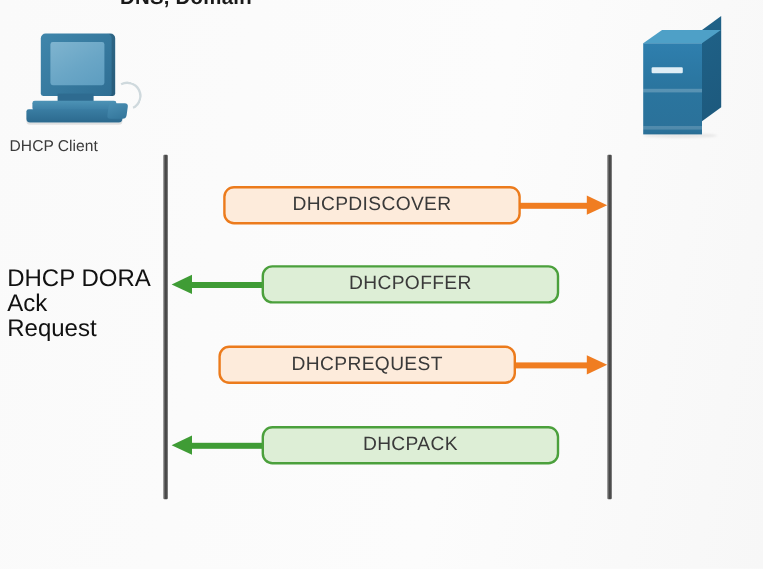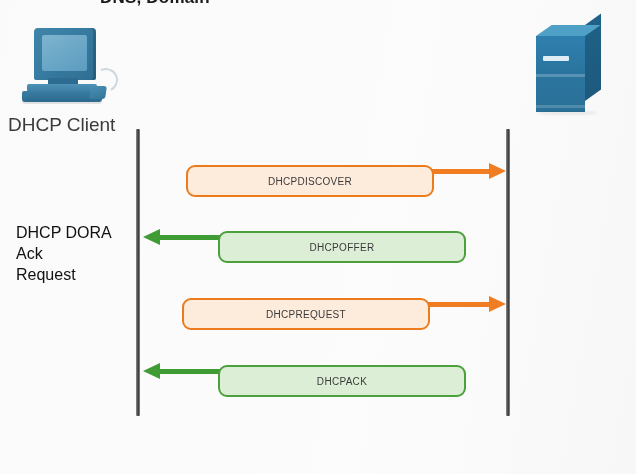--- a/index.html
+++ b/index.html
@@ -28,33 +28,33 @@
     font-size: 17px;
     font-weight: bold;
     color: #1a1a1a;
     letter-spacing: 0.2px;
     white-space: nowrap;
   }
 
   
   .endpoint-label {
     position: absolute;
-    font-size: 19px;
+    font-size: 13px;
     color: #3b3b3b;
     white-space: nowrap;
   }
   #client-label { left: 8px; top: 114px; }
   #server-label { left: 529px; top: 116px; }
 
   
   .note-block {
     position: absolute;
-    left: 16px;
+    left: 6px;
     top: 222px;
-    font-size: 16px;
+    font-size: 20px;
     line-height: 21px;
     color: #111;
     white-space: nowrap;
   }
   .note-block div { display: block; }
 
   
   .lifeline {
     position: absolute;
     top: 129px;
@@ -64,28 +64,28 @@
     border-radius: 1px;
   }
   #lifeline-client { left: 136px; }
   #lifeline-server { left: 506px; }
 
   
   .msg-row { position: absolute; height: 34px; }
 
   .msg-box {
     position: absolute;
-    top: 10px;
+    top: 0;
     height: 32px;
     box-sizing: border-box;
     border-radius: 9px;
     display: flex;
     align-items: center;
     justify-content: center;
-    font-size: 10px;
+    font-size: 16px;
     color: #3a3a3a;
     letter-spacing: 0.3px;
   }
   .msg-box.orange {
     background: #fdebdb;
     border: 2.5px solid #ec7b1c;
   }
   .msg-box.green {
     background: #ddeed6;
     border: 2.5px solid #4ba03c;

